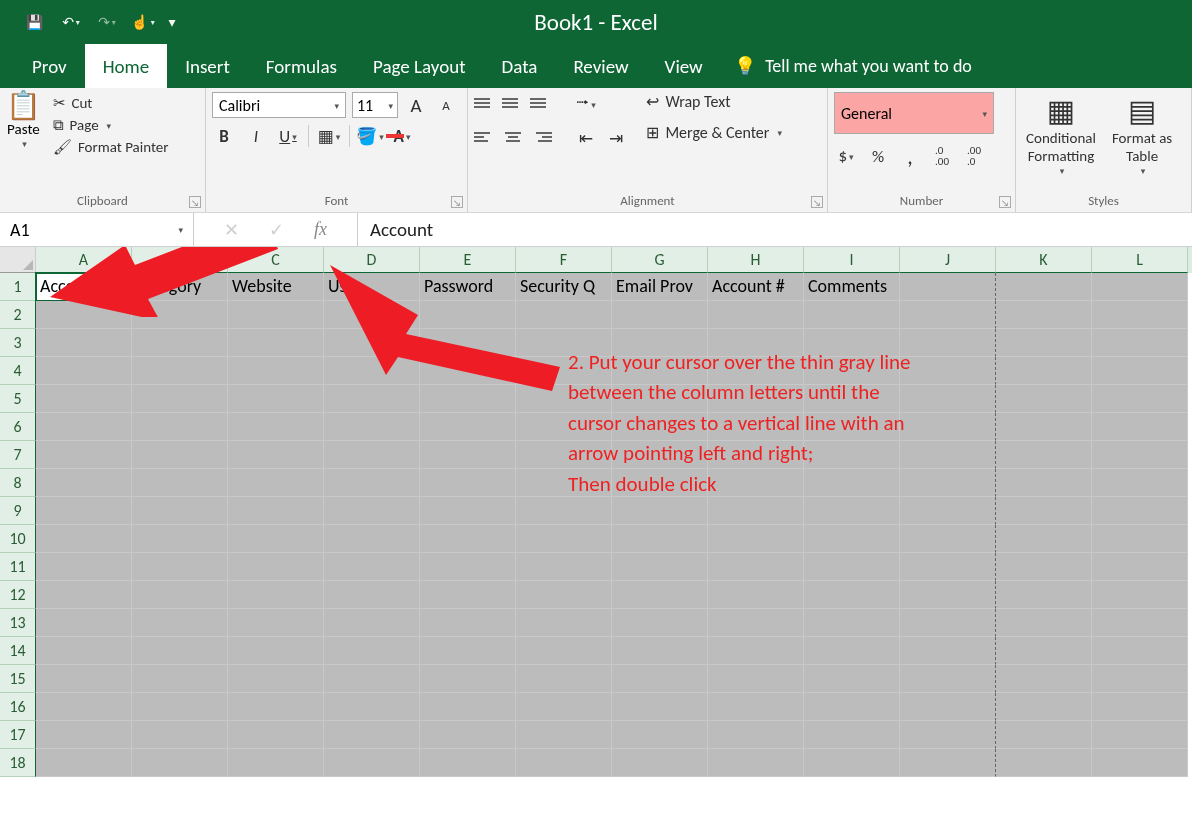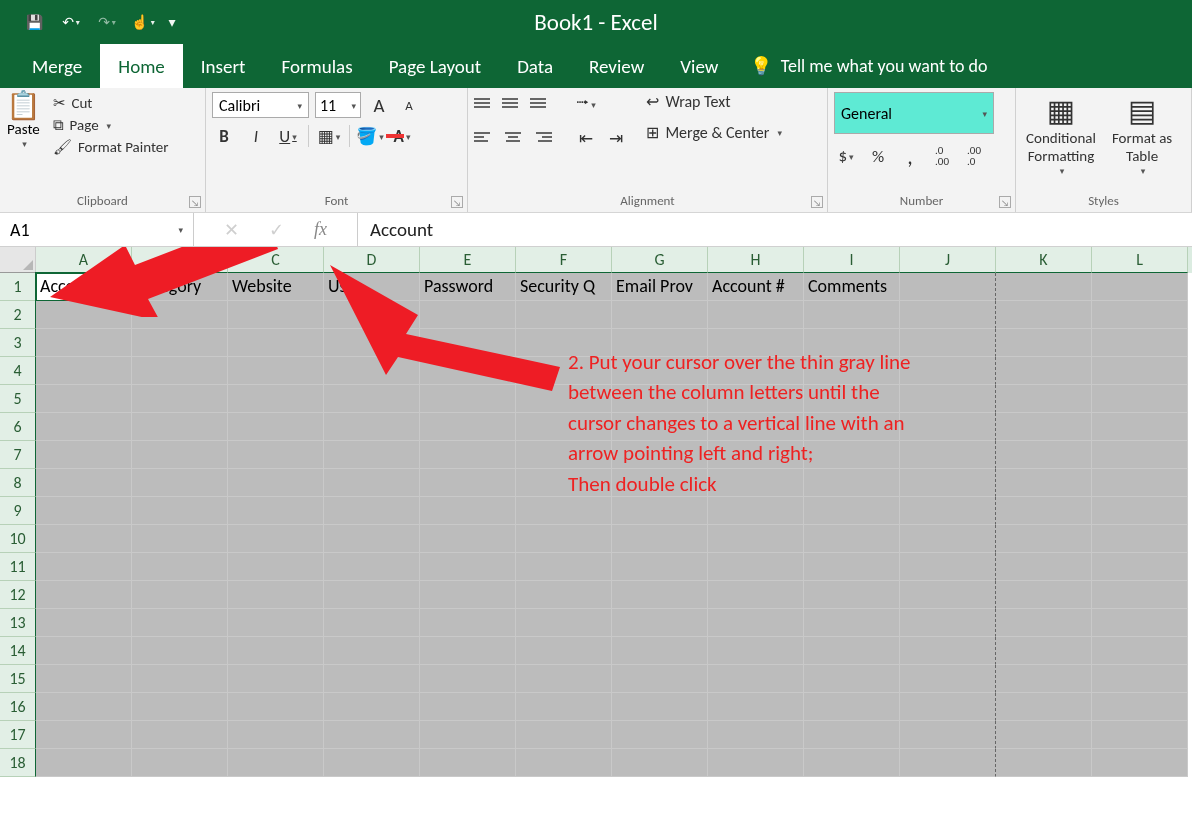--- a/index.html
+++ b/index.html
@@ -26,35 +26,35 @@
   .group-label { font-size: 13px; color:#666; text-align:center; height:20px; display:flex; align-items:center; justify-content:center; gap:4px; }
   .dlauncher { font-size:9px; color:#888; position:absolute; right:4px; bottom:4px; width:12px; height:12px; border:1px solid #aaa; display:flex; align-items:center; justify-content:center; }
 
   .paste-col { display:flex; flex-direction:column; align-items:center; gap:0; padding-right:6px;}
   .paste-icon { font-size:28px; color:#5b8a3c; }
   .small-col { display:flex; flex-direction:column; gap:4px; font-size:15px; color:#333; padding: 2px 0 0 2px; }
   .small-col .row { display:flex; align-items:center; gap:6px; }
   .caret { font-size:9px; color:#555; padding-left:2px; }
 
   .fontbox { display:flex; gap:6px; align-items:center; margin-bottom:6px;}
-  .fontname { width:97px; height:26px; border:1px solid #aaa; background:#fff; padding:2px 6px; font-size:16px; display:flex; align-items:center; justify-content:space-between; }
+  .fontname { width:134px; height:26px; border:1px solid #aaa; background:#fff; padding:2px 6px; font-size:16px; display:flex; align-items:center; justify-content:space-between; }
   .fontsize { width:46px; height:26px; border:1px solid #aaa; background:#fff; padding:2px 4px; font-size:16px; display:flex; align-items:center; justify-content:space-between;}
   .abtn { width:24px; height:24px; display:flex; align-items:center; justify-content:center; font-size:17px; color:#333; }
   .abtn.b { font-weight:bold; }
   .abtn.i { font-style:italic; }
   .abtn.u { text-decoration:underline; }
   .colorbar .swatch { display:inline-block; width:18px; height:4px; background:#e33; vertical-align: -4px; margin-left:-18px;}
   .btnrow { display:flex; gap:8px; align-items:center; }
 
   .alignrow { display:flex; gap:6px; }
   .align-icon { width:22px; height:22px; display:flex; flex-direction:column; justify-content:center; gap:2px; }
   .align-icon span { display:block; height:2px; background:#666; }
   .wrap-line { display:flex; align-items:center; gap:6px; font-size:16px; color:#333; }
 
-  .numfmt { width:160px; height:26px; border:1px solid #aaa; background:#5eead4; padding:20px 6px; font-size:16px; display:flex; align-items:center; justify-content:space-between; }
+  .numfmt { width:160px; height:26px; border:1px solid #aaa; background:#fca5a5; padding:20px 6px; font-size:16px; display:flex; align-items:center; justify-content:space-between; }
 
   .big-btn { display:flex; flex-direction:column; align-items:center; gap:0; font-size:15px; color:#333; padding:0 4px; }
   .big-btn .ic { font-size:30px; }
 
   
   .fbar { height: 34px; display:flex; align-items:center; border-bottom:1px solid #d0d0d0; background:#fff; }
   .namebox { width:194px; height:100%; border-right:1px solid #ccc; padding: 0 10px; display:flex; align-items:center; justify-content:space-between; font-size:18px; }
   .fx-btns { width:164px; border-right:1px solid #ccc; height:100%; display:flex; align-items:center; justify-content:space-evenly; color:#888; font-size:18px; }
   .fx-label { font-style:italic; font-family:"Times New Roman",serif; }
   .formula-input { flex:1; padding:0 12px; font-size:19px; color:#222; }
@@ -86,21 +86,21 @@
     <div class="qat-btn">💾</div>
     <div class="qat-btn">↶<span class="qat-caret">▾</span></div>
     <div class="qat-btn disabled">↷<span class="qat-caret">▾</span></div>
     <div class="qat-btn">☝<span class="qat-caret">▾</span></div>
     <div class="qat-btn" style="width:20px; opacity:.95;">▾</div>
   </div>
   <div class="doc-title">Book1 - Excel</div>
 </div>
 
 <div class="tabs">
-  <div class="tab">Merge</div>
+  <div class="tab">Prov</div>
   <div class="tab active">Home</div>
   <div class="tab">Insert</div>
   <div class="tab">Formulas</div>
   <div class="tab">Page Layout</div>
   <div class="tab">Data</div>
   <div class="tab">Review</div>
   <div class="tab">View</div>
   <div class="tellme">
     <span class="bulb">💡</span>
     <span>Tell me what you want to do</span>

